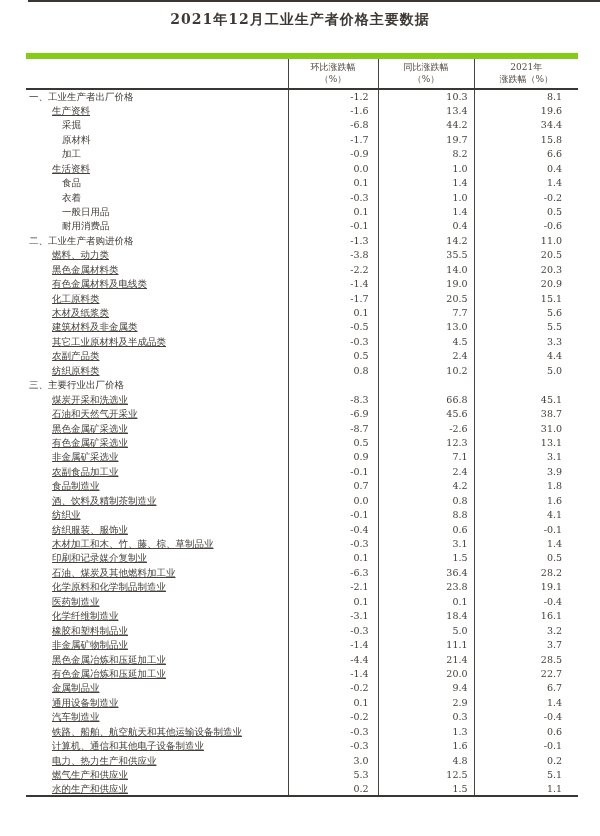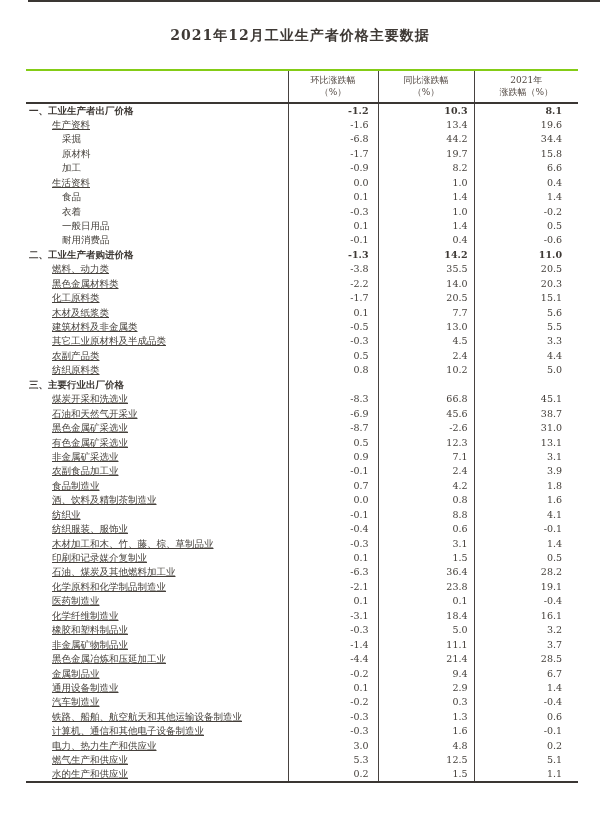--- a/index.html
+++ b/index.html
@@ -16,28 +16,27 @@
     position:absolute; top:0; left:28px; right:0;
     height:2px; background:#3a3633;
   }
   .title {
     padding-top:11px;
     text-align:center;
     font-size:14px;
     font-weight:bold;
     color:#3e3935;
     letter-spacing:1px;
-    margin-top:16px;
   }
   table.price-table {
     margin:24px 0 7px 26px;
     width:552px;
     border-collapse:collapse;
     table-layout:fixed;
-    border-top:2px solid #84cc16;
+    border-top:6px solid #84cc16;
     border-bottom:2px solid #3a3633;
   }
   col.lab { width:262px; }
   col.c1  { width:90px; }
   col.c2  { width:96px; }
   col.c3  { width:104px; }
   thead th {
     height:33px;
     border-bottom:2px solid #3a3633;
     font-weight:normal;
@@ -57,21 +56,21 @@
     overflow:hidden;
   }
   td.label { text-align:left; }
   td.ind0 { padding-left:3px; }
   td.ind1 { padding-left:26px;text-decoration:underline; }
   td.ind2 { padding-left:36px; }
   td.num { text-align:right; }
   td.p1 { padding-right:9px; }
   td.p2 { padding-right:6px; }
   td.p3 { padding-right:16px; }
-  tr.bold td { font-weight:bold; color:#3e3935; }
+  tr.bold td { font-weight:normal; color:#3e3935; }
 </style>
 </head>
 <body>
 
 <div class="page">
   <div class="top-rule"></div>
   <div class="title">2021年12月工业生产者价格主要数据</div>
   <table class="price-table">
     <colgroup>
       <col class="lab">
@@ -169,20 +168,26 @@
           <td class="num vline p2">35.5</td>
           <td class="num vline p3">20.5</td>
         </tr>
         <tr>
           <td class="label ind1">黑色金属材料类</td>
           <td class="num vline p1">-2.2</td>
           <td class="num vline p2">14.0</td>
           <td class="num vline p3">20.3</td>
         </tr>
         <tr>
+          <td class="label ind1">有色金属材料及电线类</td>
+          <td class="num vline p1">-1.4</td>
+          <td class="num vline p2">19.0</td>
+          <td class="num vline p3">20.9</td>
+        </tr>
+        <tr>
           <td class="label ind1">化工原料类</td>
           <td class="num vline p1">-1.7</td>
           <td class="num vline p2">20.5</td>
           <td class="num vline p3">15.1</td>
         </tr>
         <tr>
           <td class="label ind1">木材及纸浆类</td>
           <td class="num vline p1">0.1</td>
           <td class="num vline p2">7.7</td>
           <td class="num vline p3">5.6</td>
@@ -325,20 +330,26 @@
           <td class="num vline p2">11.1</td>
           <td class="num vline p3">3.7</td>
         </tr>
         <tr>
           <td class="label ind1">黑色金属冶炼和压延加工业</td>
           <td class="num vline p1">-4.4</td>
           <td class="num vline p2">21.4</td>
           <td class="num vline p3">28.5</td>
         </tr>
         <tr>
+          <td class="label ind1">有色金属冶炼和压延加工业</td>
+          <td class="num vline p1">-1.4</td>
+          <td class="num vline p2">20.0</td>
+          <td class="num vline p3">22.7</td>
+        </tr>
+        <tr>
           <td class="label ind1">金属制品业</td>
           <td class="num vline p1">-0.2</td>
           <td class="num vline p2">9.4</td>
           <td class="num vline p3">6.7</td>
         </tr>
         <tr>
           <td class="label ind1">通用设备制造业</td>
           <td class="num vline p1">0.1</td>
           <td class="num vline p2">2.9</td>
           <td class="num vline p3">1.4</td>

